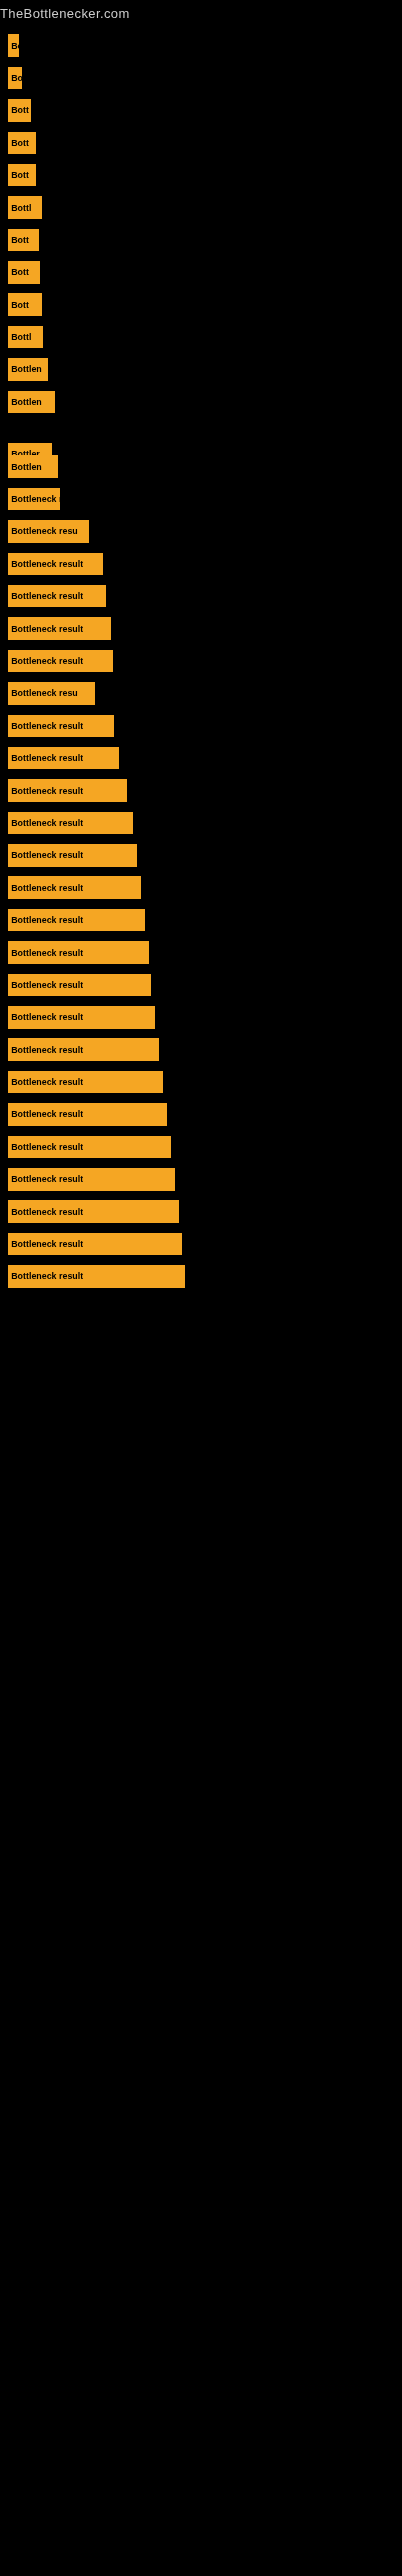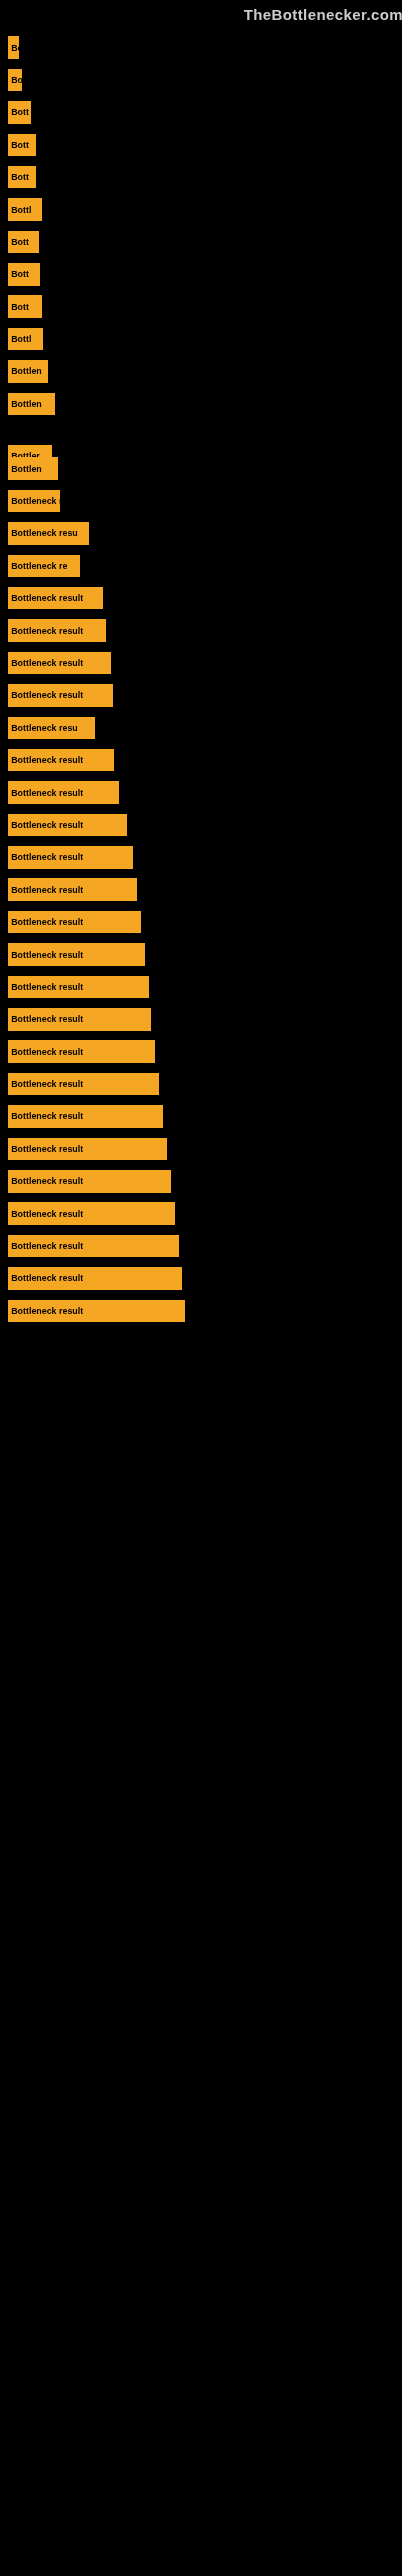--- a/index.html
+++ b/index.html
@@ -9,25 +9,24 @@
     }
     body {
       background-color: #000;
       width: 403px;
       min-height: 2576px;
       font-family: Arial, sans-serif;
       position: relative;
     }
     .site-title {
       color: #ccc;
-      font-size: 15px;
-      text-align: right;
+      font-size: 13px;
+      text-align: left;
       padding: 6.4px 0 3.2px 0;
       letter-spacing: 0.4px;
-      font-weight: bold;
     }
     .bars-container {
       padding: 8px 8px 8px 8px;
       display: flex;
       flex-direction: column;
       gap: 0px;
     }
     .bar-row {
       display: flex;
       align-items: center;
@@ -131,25 +130,20 @@
       <div class="bar" style="width: 52px;">
         <span class="bar-label">Bottleneck r</span>
       </div>
     </div>
     <div class="bar-row">
       <div class="bar" style="width: 81px;">
         <span class="bar-label">Bottleneck resu</span>
       </div>
     </div>
     <div class="bar-row">
-      <div class="bar" style="width: 72px;">
-        <span class="bar-label">Bottleneck re</span>
-      </div>
-    </div>
-    <div class="bar-row">
       <div class="bar" style="width: 95px;">
         <span class="bar-label">Bottleneck result</span>
       </div>
     </div>
     <div class="bar-row">
       <div class="bar" style="width: 98px;">
         <span class="bar-label">Bottleneck result</span>
       </div>
     </div>
     <div class="bar-row">

